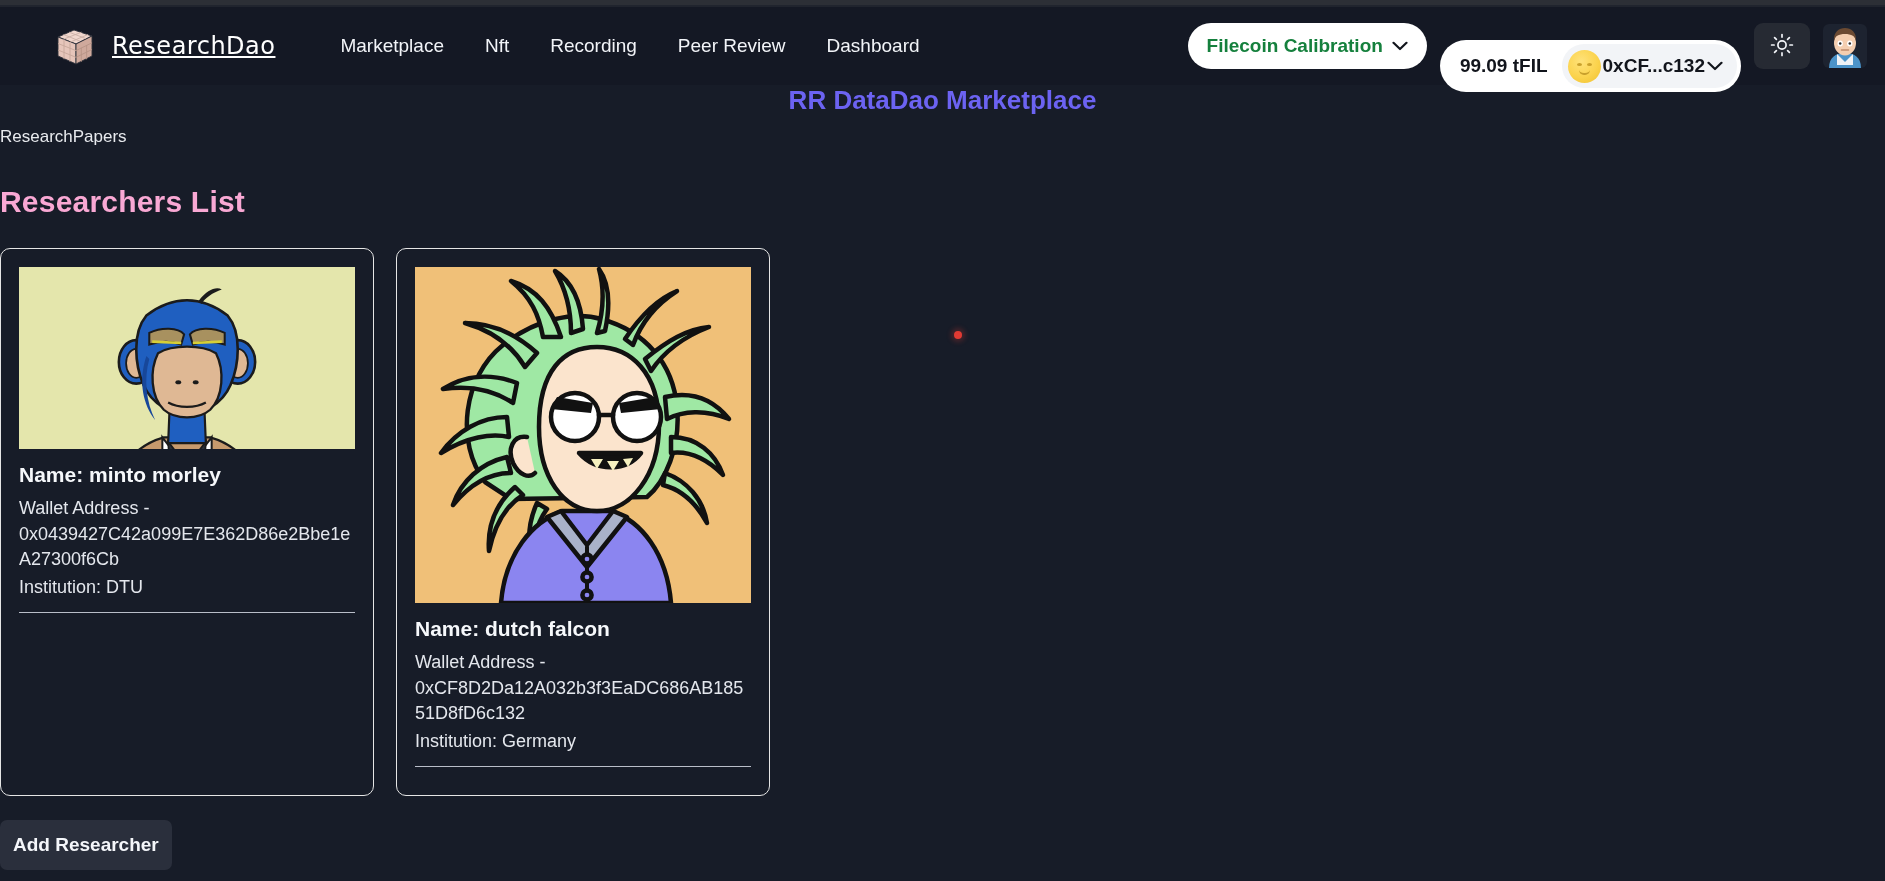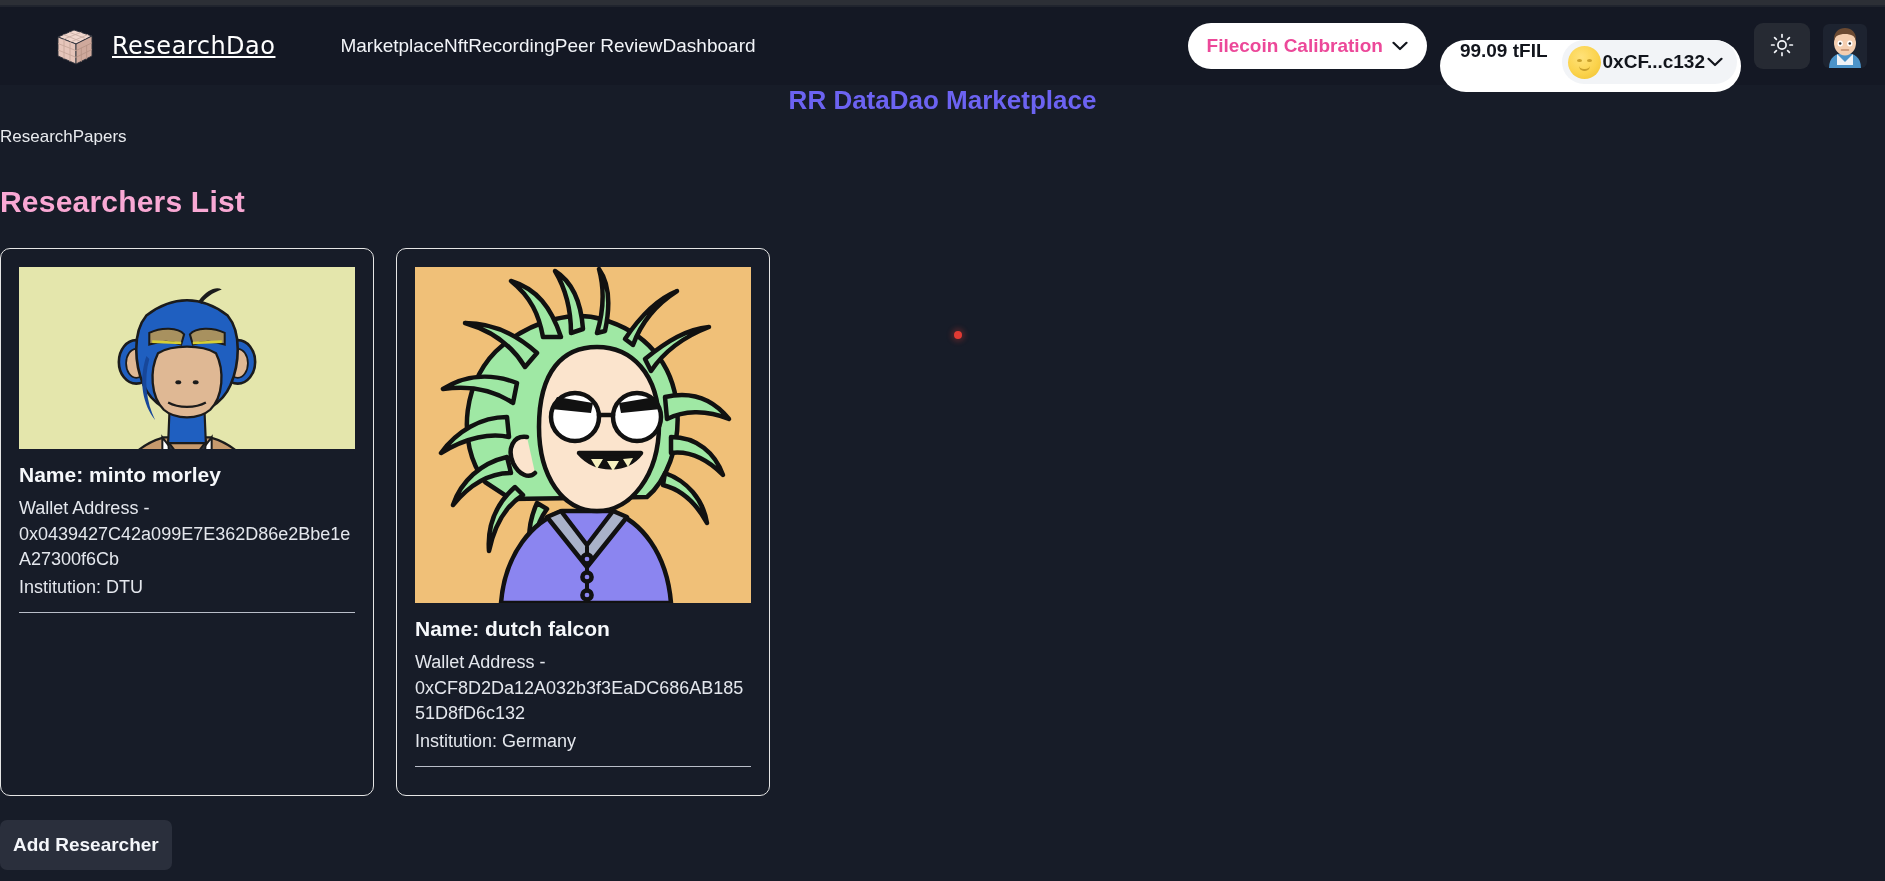--- a/index.html
+++ b/index.html
@@ -33,42 +33,42 @@
   }
   .brand-logo { width: 46px; height: 46px; position: relative; display:block; }
   .brand-name {
     font-size: 24px; letter-spacing: .5px;
     color: #ffffff;
     font-family: "DejaVu Sans", sans-serif;
     font-weight: 400;
     text-decoration: underline;
   }
   .nav-links {
-    display: flex; align-items: center; 
+    display: flex; align-items: center; gap: 41px;
     margin-left: 65px;
   }
   .nav-link {
     color: #f2f4f8; font-size: 19px; text-decoration: none;
     white-space: nowrap; cursor: pointer;
   }
   .nav-right {
     position: absolute; right: 18px; top: 0; height: 78px;
     display: flex; align-items: center; gap: 13px;
   }
   .pill {
     background: #ffffff; border-radius: 999px;
     display: flex; align-items: center;
     height: 46px; padding: 8px 19px;
-    color: #ec4899; font-weight: bold; font-size: 19px;
+    color: #15803d; font-weight: bold; font-size: 19px;
     cursor: pointer; white-space: nowrap;
   }
   .pill .chev { margin-left: 9px; display:flex; align-items:center; }
   .wallet-pill {
     background: #ffffff; border-radius: 999px;
-    display: flex; align-items: flex-start;
+    display: flex; align-items: center;
     height: 52px; padding: 0 0 0 20px;
     cursor: pointer;
     margin-top: 40px;
   }
   .wallet-bal {
     color: #12151c; font-weight: bold; font-size: 19px;
     margin-right: 14px; white-space: nowrap;
   }
   .wallet-addr-chip {
     display: flex; align-items: center; gap: 2px;

